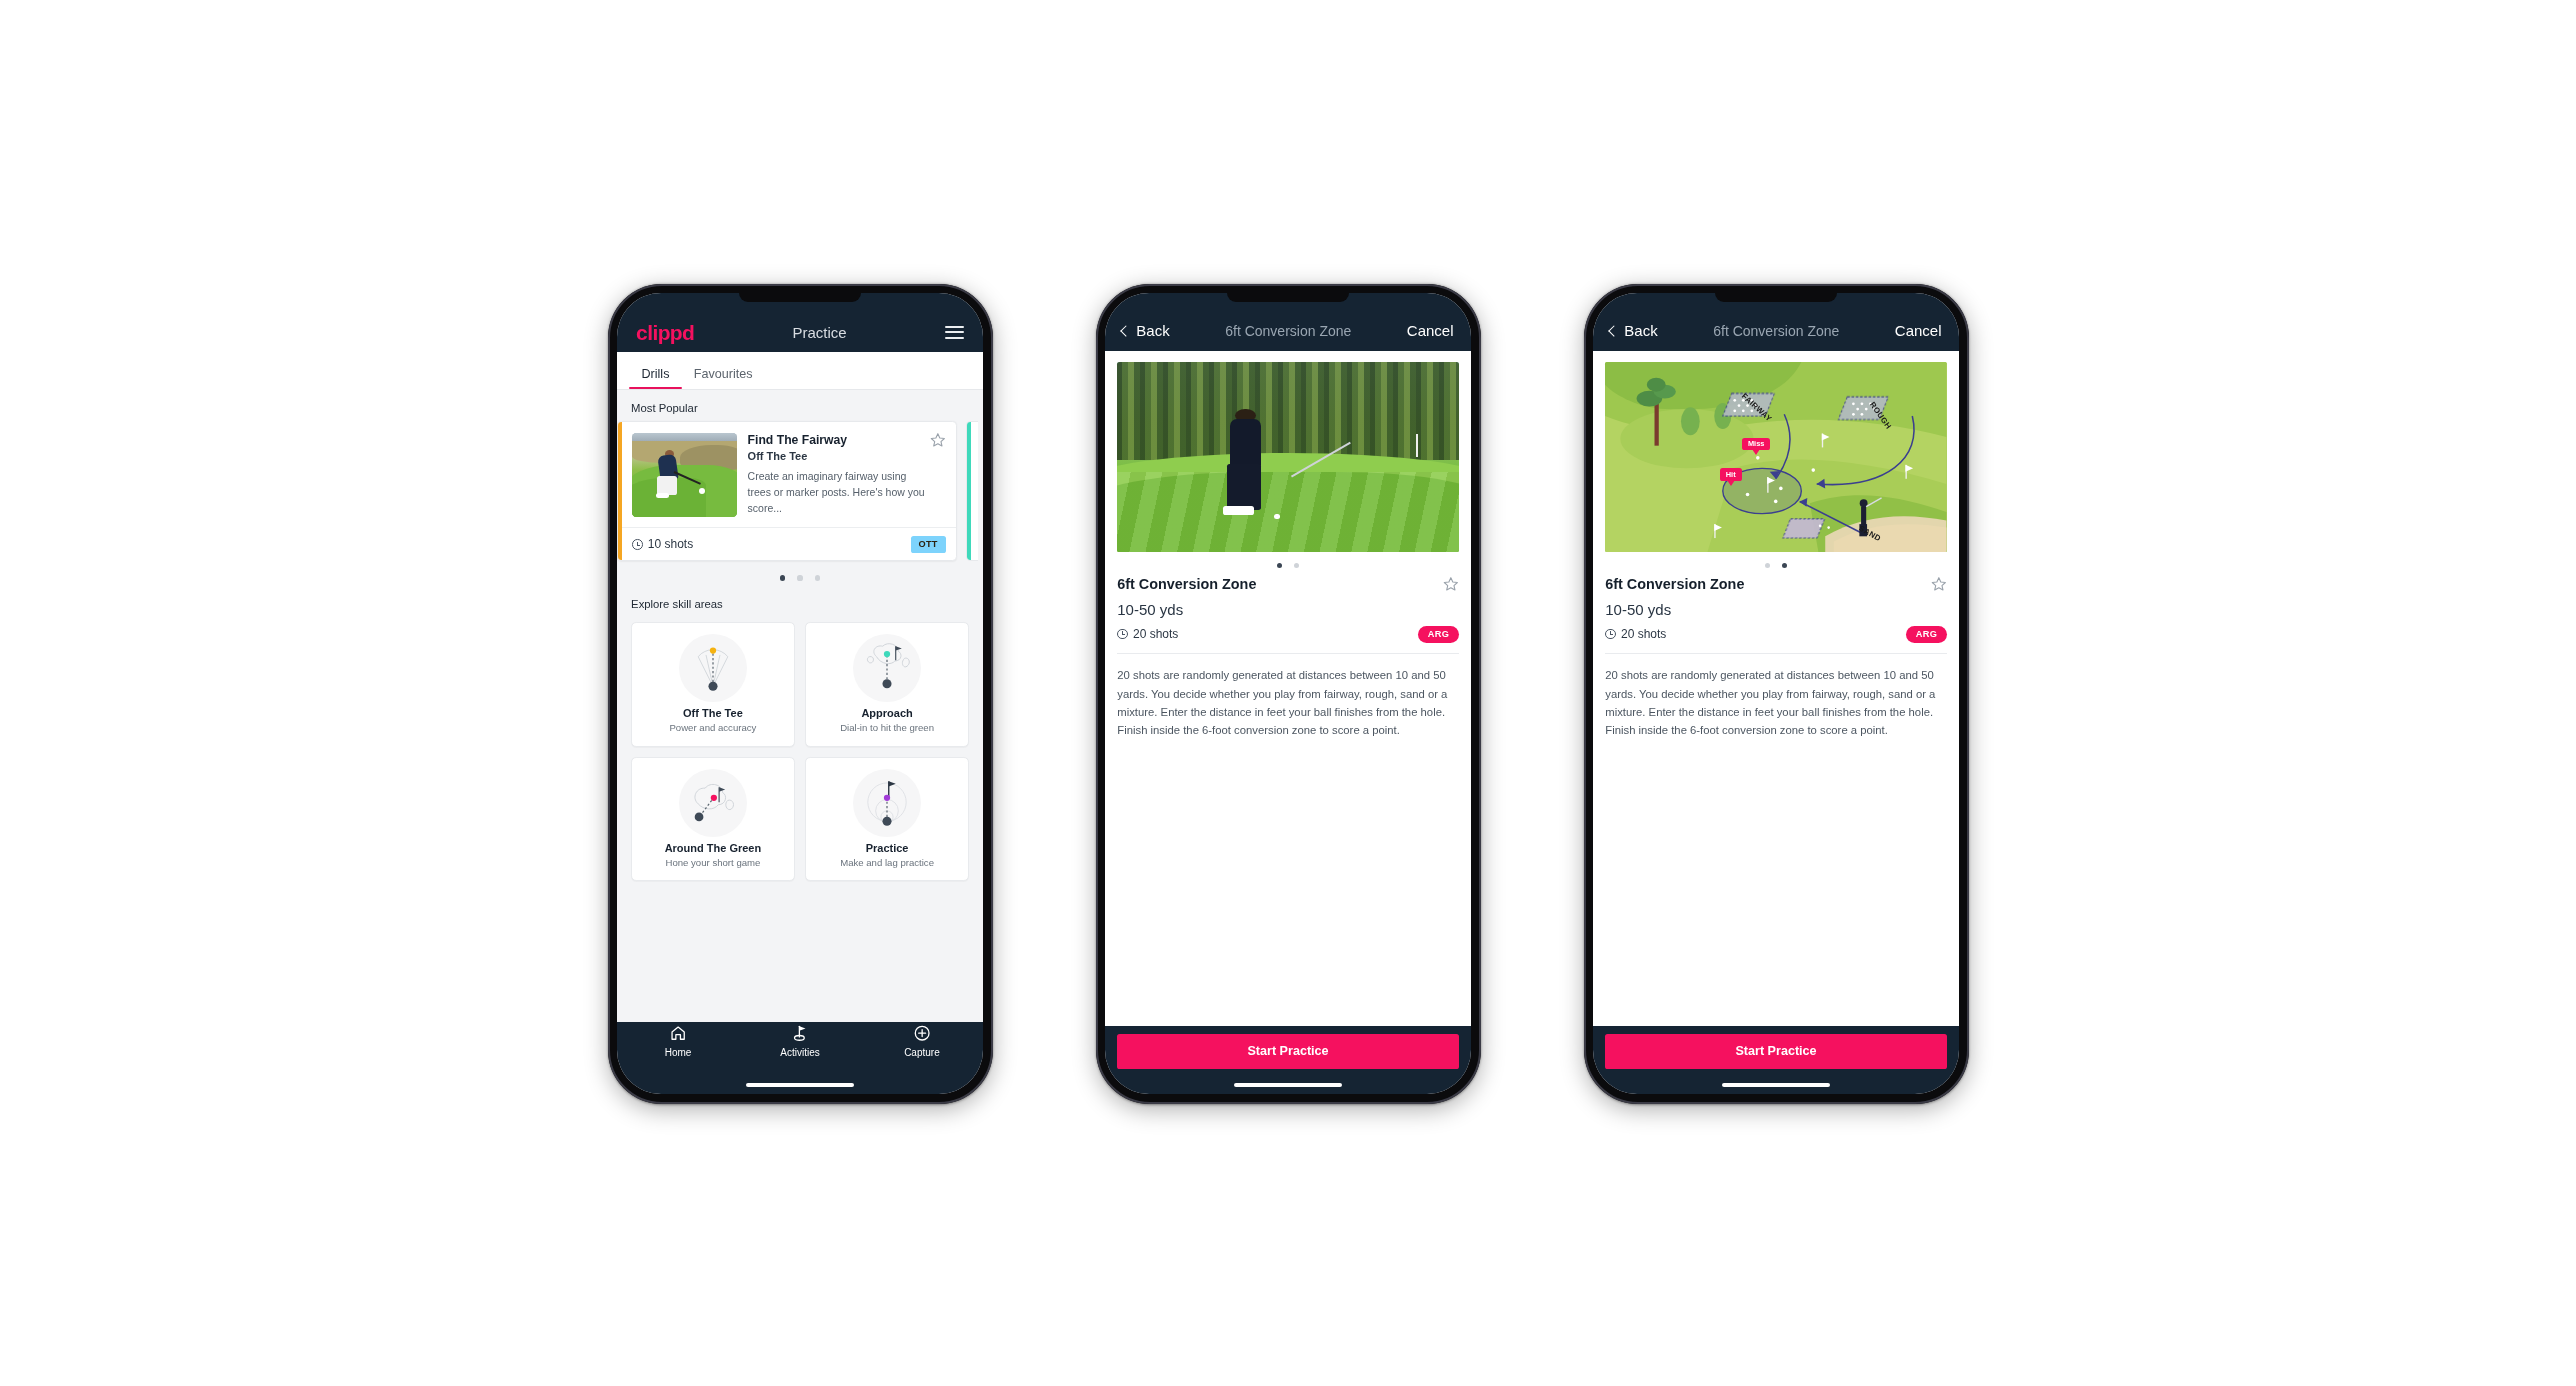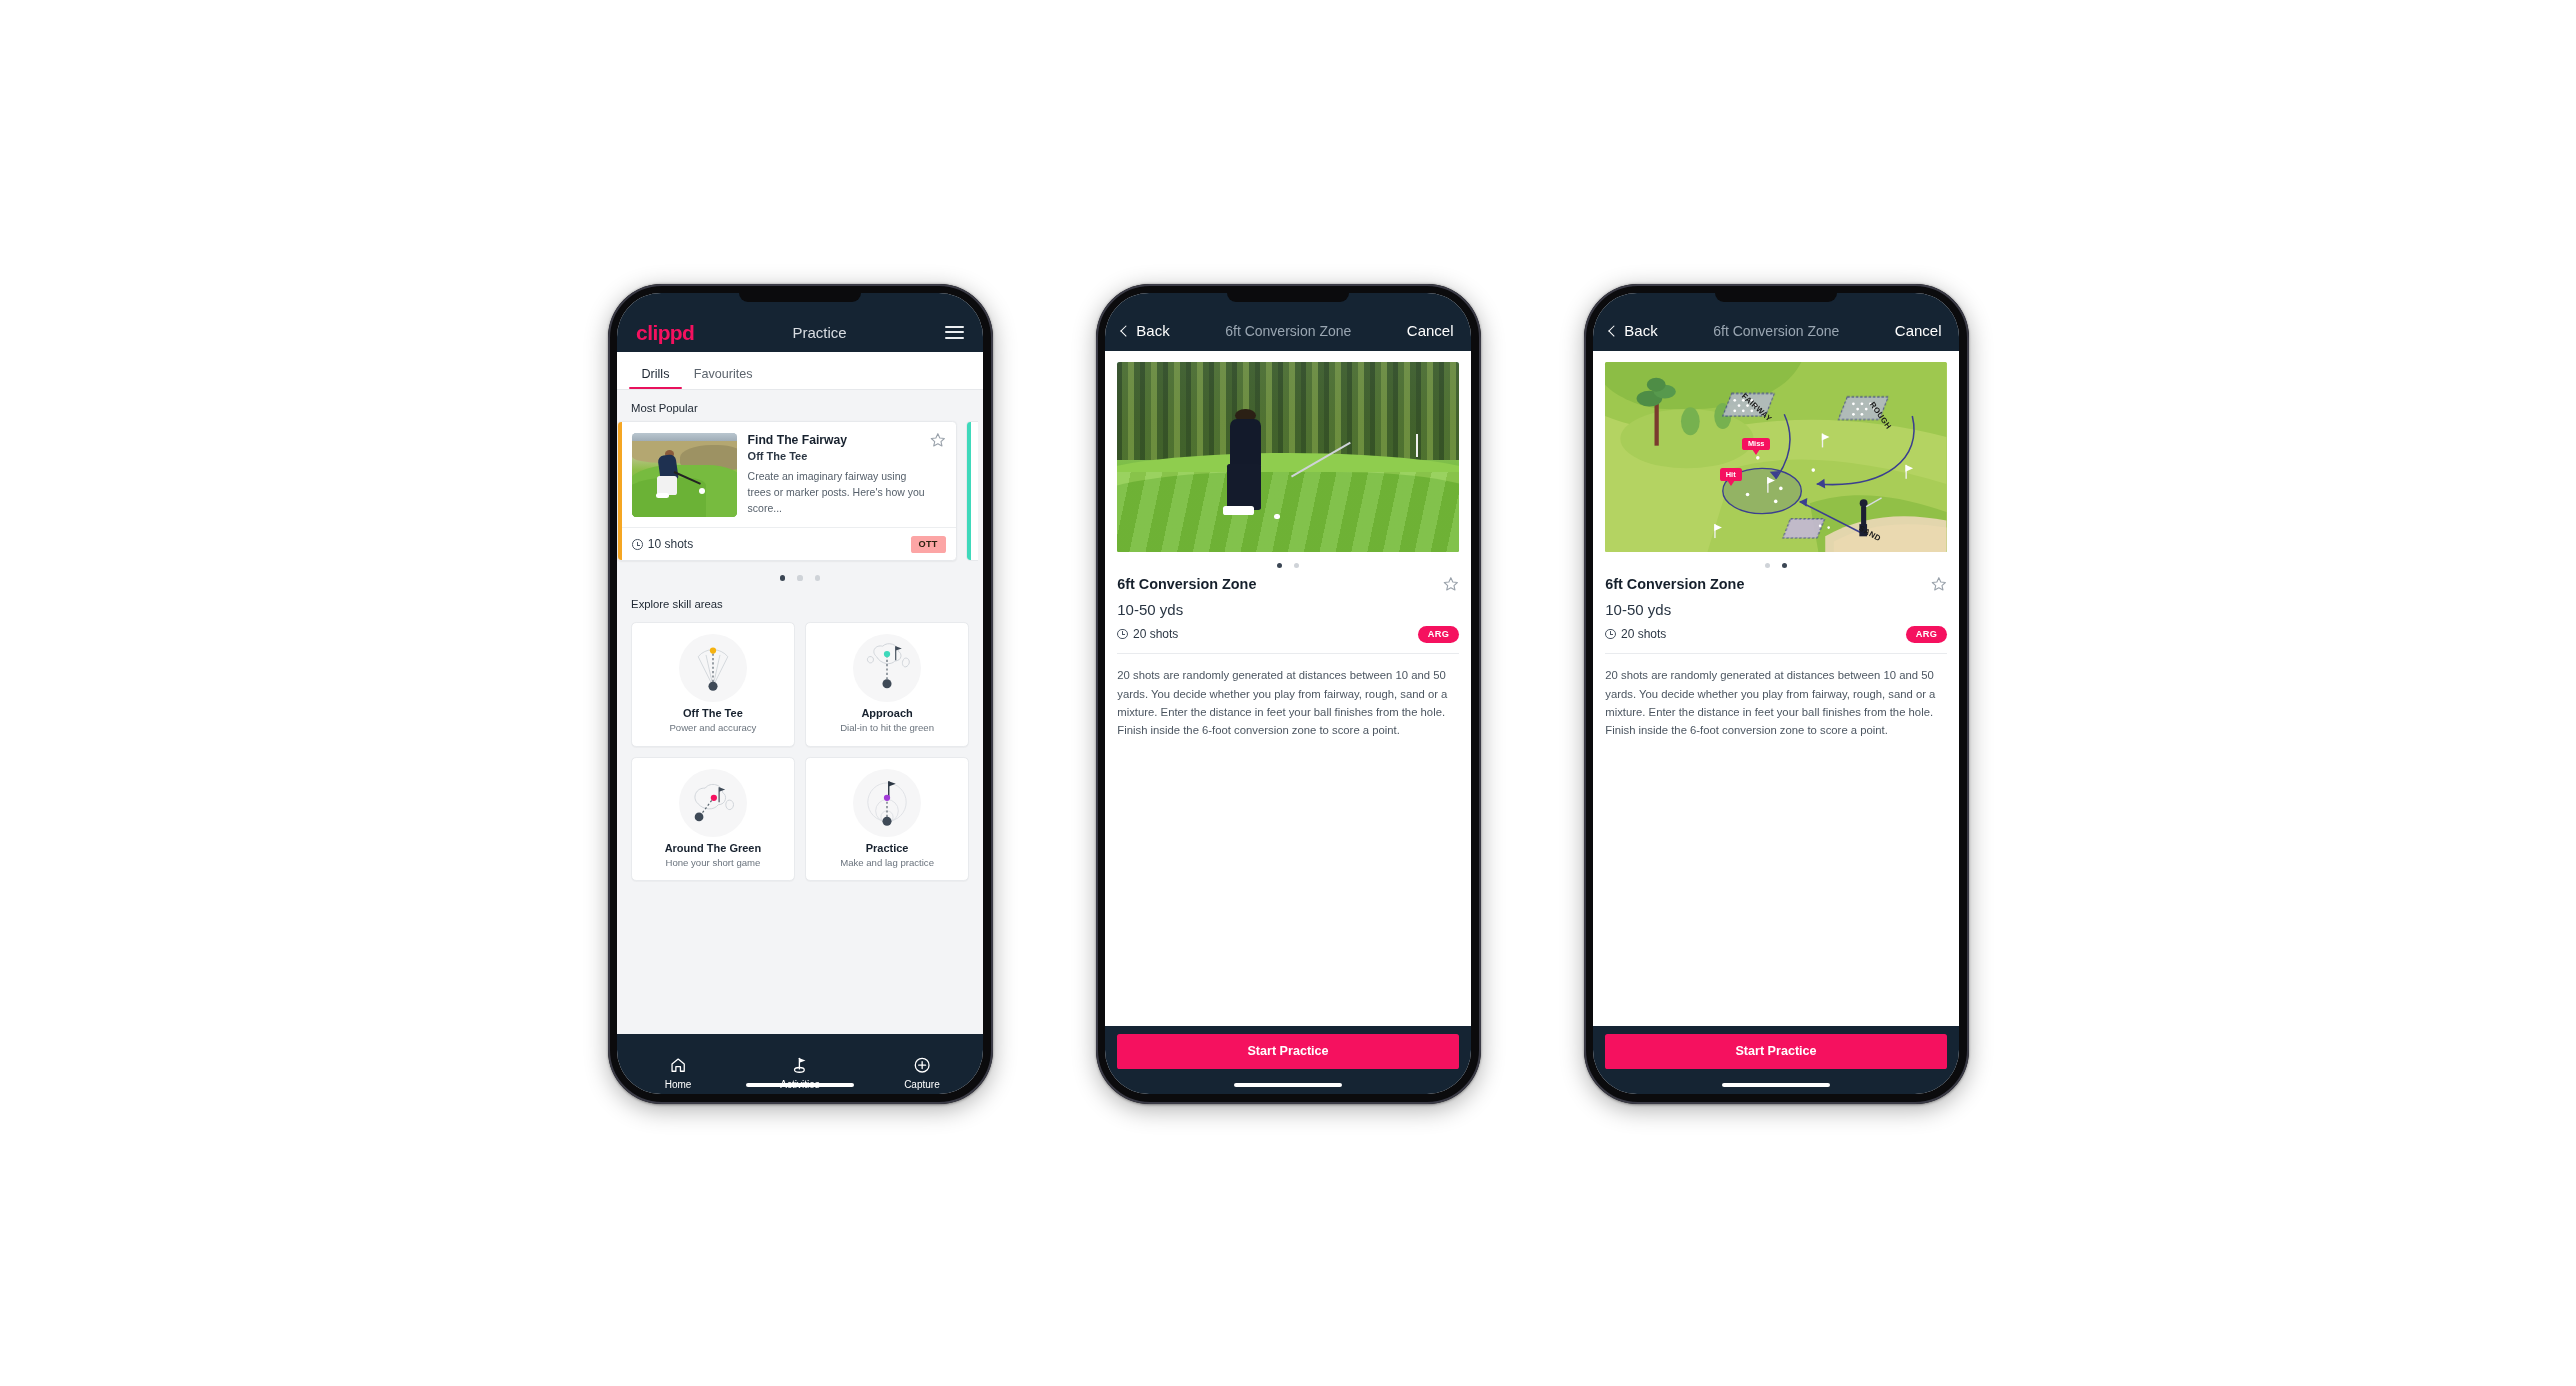--- a/index.html
+++ b/index.html
@@ -208,21 +208,21 @@
     height: 33px;
     display: flex; align-items: center; justify-content: space-between;
     padding: 0 10.5px 0 14px;
   }
   .shots { display:flex; align-items:center; gap:5.2px; font-size:12px; color:#2c3744; }
   .clock-ic { width:10.5px; height:10.5px; border:1.2px solid #4a5563; border-radius:50%; position:relative; }
   .clock-ic::after{content:"";position:absolute;left:3.7px;top:1.4px;width:1px;height:3.7px;background:#4a5563;}
   .clock-ic::before{content:"";position:absolute;left:4px;top:4.4px;width:3px;height:1px;background:#4a5563;}
   .badge {
     font-size: 9.2px; font-weight: 700; color: #2b2110;
-    background: #fca5a5; border-radius: 2.6px; padding: 3.5px 7.8px;
+    background: #7dd3fc; border-radius: 2.6px; padding: 3.5px 7.8px;
     letter-spacing: 0.3px;
   }
   .badge.arg { background:#f5115f; color:#fff; border-radius:11.3px; padding:3.5px 9.6px; }
 
   .dots { display:flex; gap: 12.2px; justify-content:center; padding: 14px 0 0 0; }
   .dot { width: 5.2px; height: 5.2px; border-radius: 50%; background: #cfd3d8; }
   .dot.active { background: #3b4654; }
 
   
   .grid {
@@ -240,24 +240,24 @@
     box-shadow: 0 0.9px 0.9px rgba(0,0,0,0.03);
   }
   .skill-ic { width: 68px; height: 68px; margin: 0 auto 5.2px auto; background:#f6f6f7; border-radius:50%; position:relative; }
   .skill-ic svg { position:absolute; inset:0; width:100%; height:100%; }
   .skill-name { font-size: 11px; font-weight: 700; color: #17212e; }
   .skill-desc { font-size: 9.6px; color: #6a737d; margin-top: 3.5px; }
 
   
   .tabbar {
     background: #152433;
-    height: 60px;
+    height: 72px;
     display: flex;
-    align-items: center;
-    padding-top: 16px;
+    align-items: flex-start;
+    padding-top: 1px;
     flex: 0 0 auto;
     position: relative;
   }
   .tabitem { flex: 1; text-align:center; color:#ffffff; }
   .tabitem .ti-ic { height: 21px; display:flex; align-items:center; justify-content:center; }
   .tabitem .ti-ic svg { width: 18.3px; height: 18.3px; }
   .tabitem .ti-lb { font-size: 10px; margin-top: 3.5px; }
   .home-ind {
     position: absolute; bottom: 7px; left: 50%; transform: translateX(-50%);
     width: 108px; height: 4.4px; background: #fff; border-radius: 2.6px;

